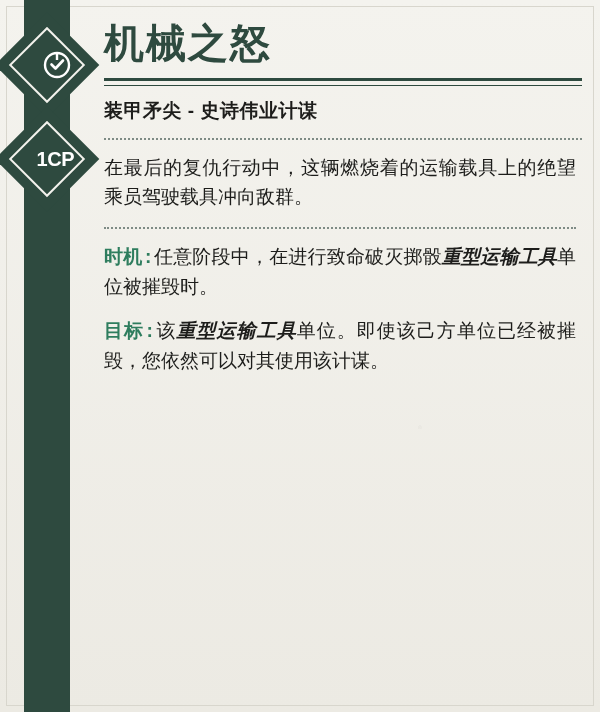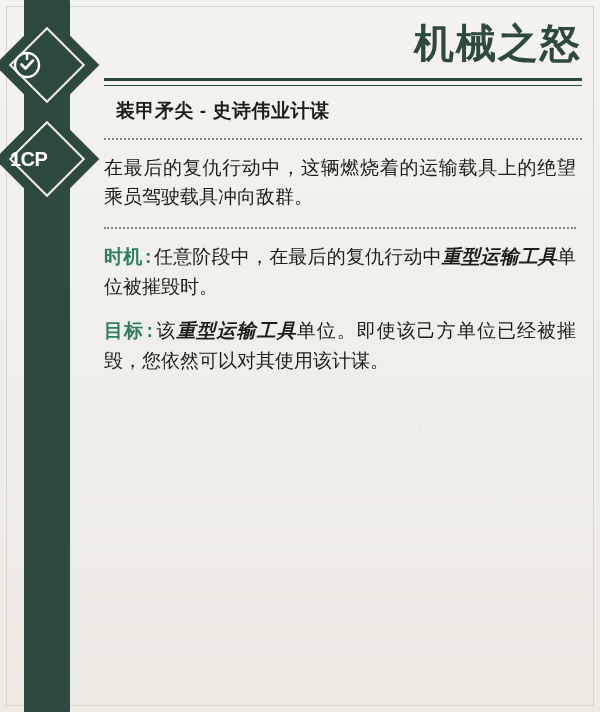--- a/index.html
+++ b/index.html
@@ -59,26 +59,26 @@
     width: 54px;
     height: 54px;
     border: 2px solid #f2f1ec;
     left: 10px;
     top: 10px;
     box-sizing: border-box;
   }
 
   .badge-content {
     position: absolute;
-    left: 10px;
+    left: 0;
     width: 74px;
     height: 74px;
     display: flex;
     align-items: center;
-    justify-content: flex-start;
+    justify-content: flex-end;
     color: #ffffff;
     z-index: 4;
   }
   .badge-content.top { top: 28px; }
   .badge-content.bottom { top: 122px; }
 
   .cp-text {
     font-size: 20px;
     font-weight: bold;
     letter-spacing: -0.5px;
@@ -97,39 +97,38 @@
   }
 
   .title {
     font-family: "Liberation Sans", sans-serif;
     font-size: 40px;
     font-weight: bold;
     color: #2e4a3f;
     letter-spacing: 2px;
     margin: 20px 0 0 0;
     line-height: 1.15;
-    text-align: right;
   }
 
   .rule {
     height: 3px;
     background: #2e4a3f;
     margin: 12px 0 0 0;
   }
   .rule.thin {
     height: 1px;
     background: #2e4a3f;
     margin-top: 4px;
   }
 
   .subtitle {
     font-size: 19px;
     font-weight: bold;
     color: #1d1d1b;
-    margin: 12px 0 14px 12px;
+    margin: 12px 0 14px 0;
     letter-spacing: 0.5px;
   }
 
   .dotted {
     border-top: 2px dotted #7e8b85;
     margin: 0 0 14px 0;
   }
 
   .flavor {
     font-size: 19px;
@@ -193,21 +192,21 @@
     <div class="rule thin"></div>
     <div class="subtitle">装甲矛尖 - 史诗伟业计谋</div>
     <div class="dotted"></div>
 
     <div class="body-wrap">
       <p class="flavor">在最后的复仇行动中，这辆燃烧着的运输载具上的绝望乘员驾驶载具冲向敌群。</p>
 
       <div class="dotted"></div>
 
       <p class="para">
-        <span class="lead">时机:</span><span>任意阶段中，在最后的复仇行动中</span><span class="bold">重型运输工具</span><span>单位被摧毁时。</span>
+        <span class="lead">时机:</span><span>任意阶段中，在进行致命破灭掷骰</span><span class="bold">重型运输工具</span><span>单位被摧毁时。</span>
       </p>
 
       <p class="para">
         <span class="lead">目标:</span><span>该</span><span class="bold">重型运输工具</span><span>单位。即使该己方单位已经被摧毁，您依然可以对其使用该计谋。</span>
       </p>
 
     </div>
   </div>
 </div>
 

